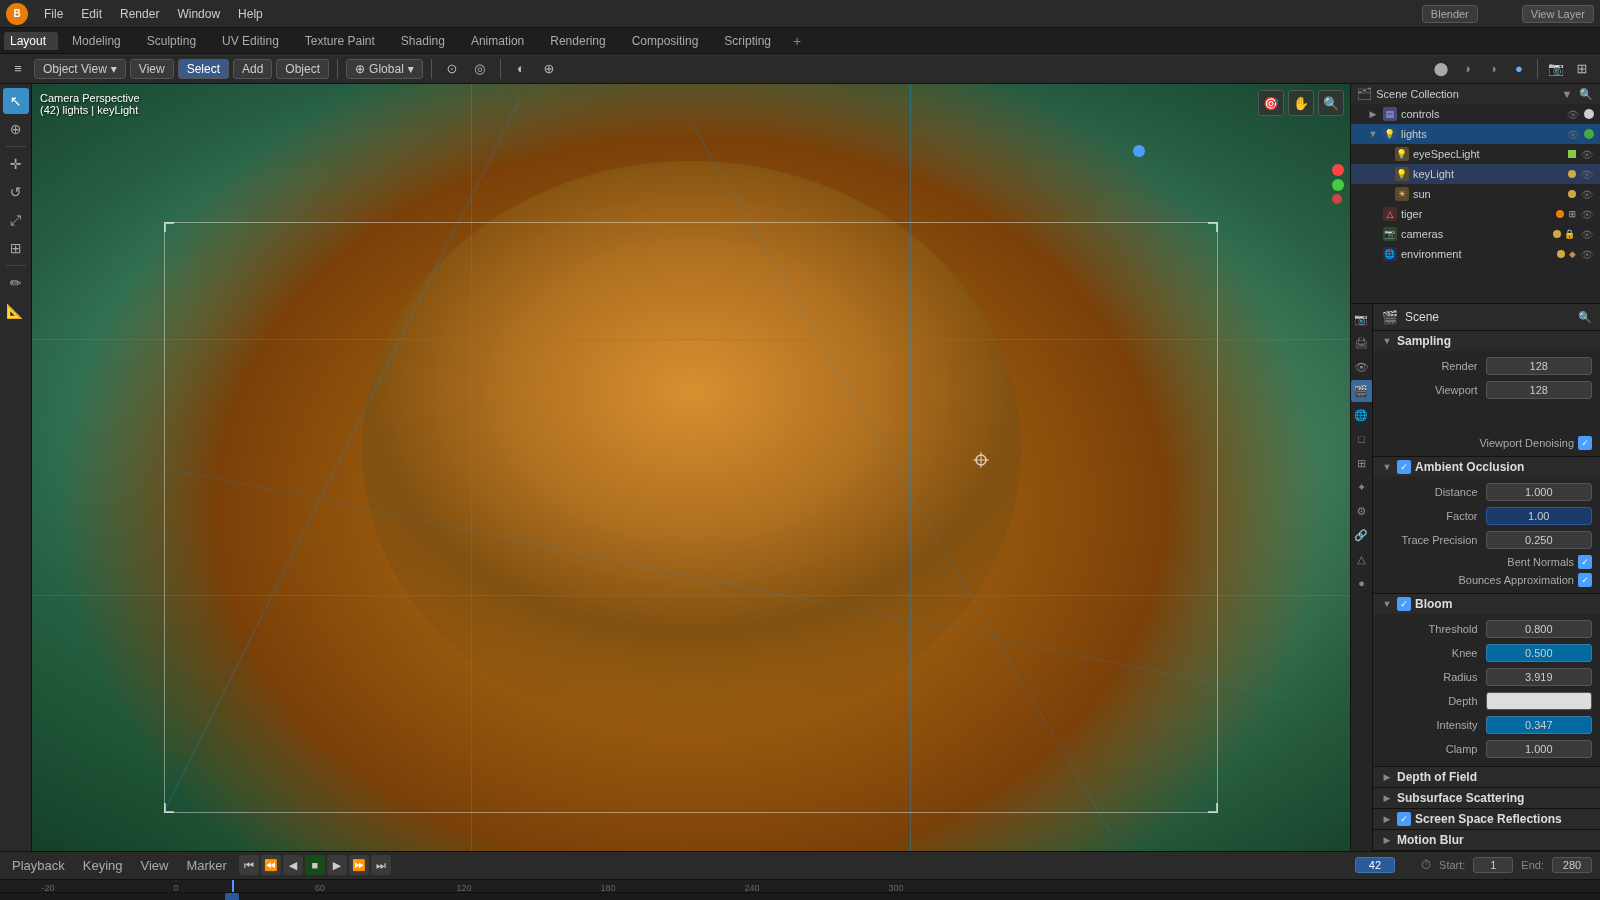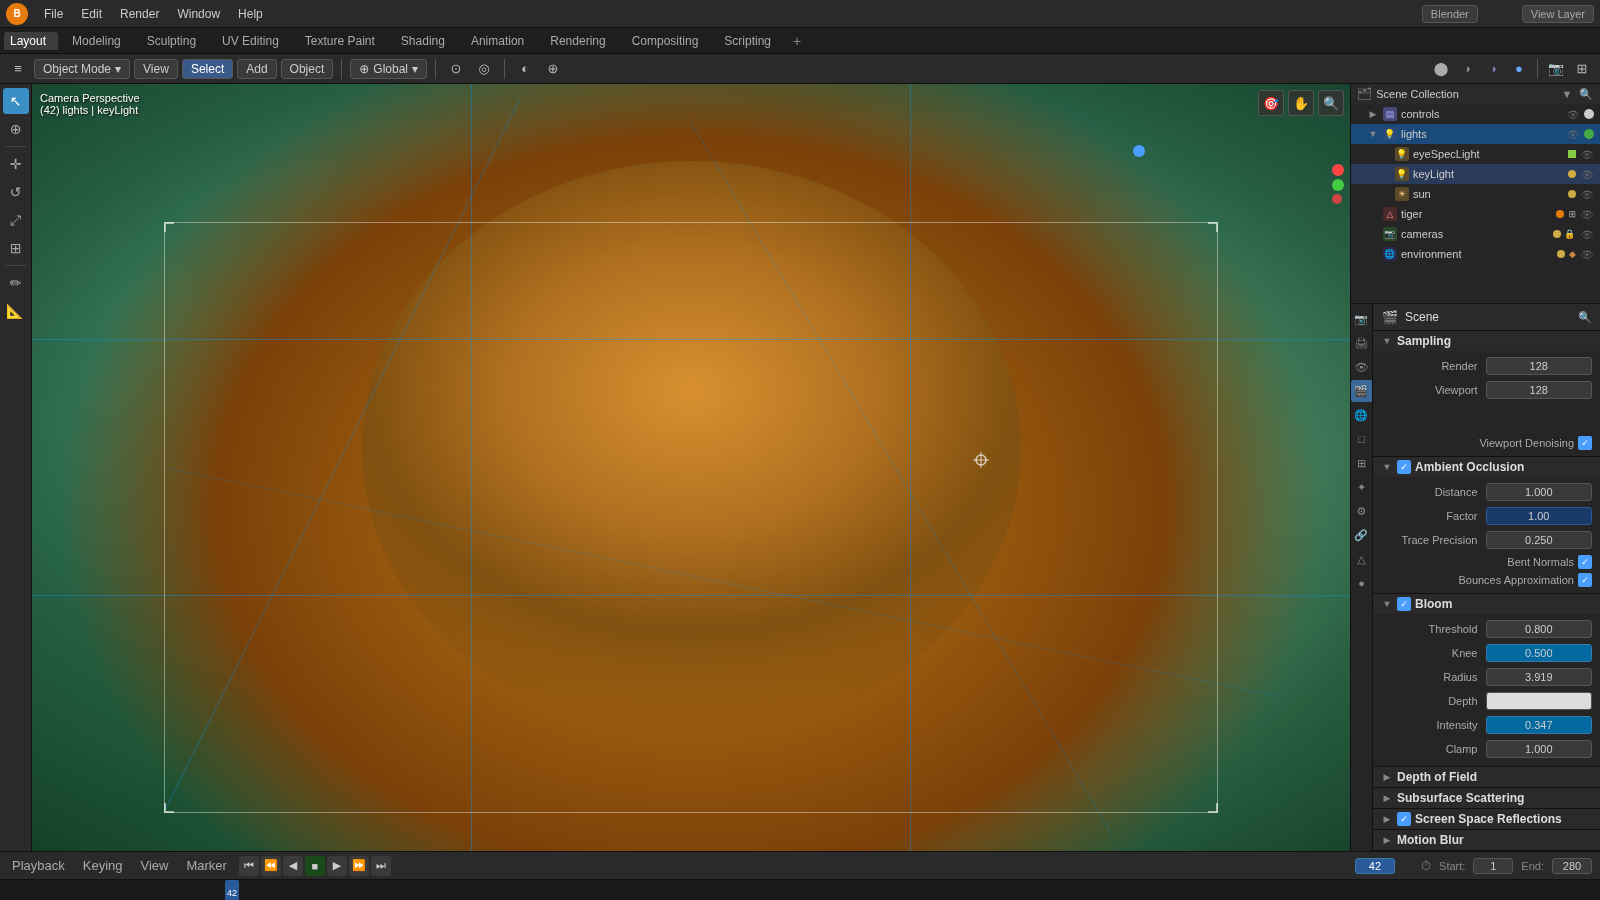--- a/index.html
+++ b/index.html
@@ -594,21 +594,21 @@
   <div class="ws-tab">Rendering</div>
   <div class="ws-tab">Compositing</div>
   <div class="ws-tab">Scripting</div>
   <div class="ws-tab-add">+</div>
 </div>
 
 <div id="toolbar">
 
   <div class="toolbar-icon-btn">≡</div>
   <div class="toolbar-dropdown">
-    <span>Object Mode</span>
+    <span>Object View</span>
     <span>▾</span>
   </div>
   <div class="toolbar-btn">View</div>
   <div class="toolbar-btn" style="background:#3a5a8a;color:#fff;">Select</div>
   <div class="toolbar-btn">Add</div>
   <div class="toolbar-btn">Object</div>
   <div class="toolbar-sep"></div>
   <div class="toolbar-dropdown">
     <span>⊕</span>
     <span>Global</span>
@@ -957,17 +957,27 @@
     <div class="tl-frame-box current">42</div>
     <div style="width:10px;"></div>
 
     <div style="font-size:13px;color:#888;">⏱</div>
     <span class="tl-label">Start:</span>
     <div class="tl-frame-box">1</div>
     <span class="tl-label">End:</span>
     <div class="tl-frame-box">280</div>
   </div>
 
+  <div id="timeline-ruler">
+    <div class="ruler-label" style="left:3%;">-20</div>
+    <div class="ruler-label" style="left:11%;">0</div>
+    <div class="ruler-label" style="left:20%;">60</div>
+    <div class="ruler-label" style="left:29%;">120</div>
+    <div class="ruler-label" style="left:38%;">180</div>
+    <div class="ruler-label" style="left:47%;">240</div>
+    <div class="ruler-label" style="left:56%;">300</div>
+    <div class="ruler-current" style="left:14.5%;"></div>
+  </div>
 
   <div id="timeline-bar">
     <div class="timeline-current-marker" style="left:calc(14.5% - 7px);">42</div>
   </div>
 </div>
 
 </body></html>

